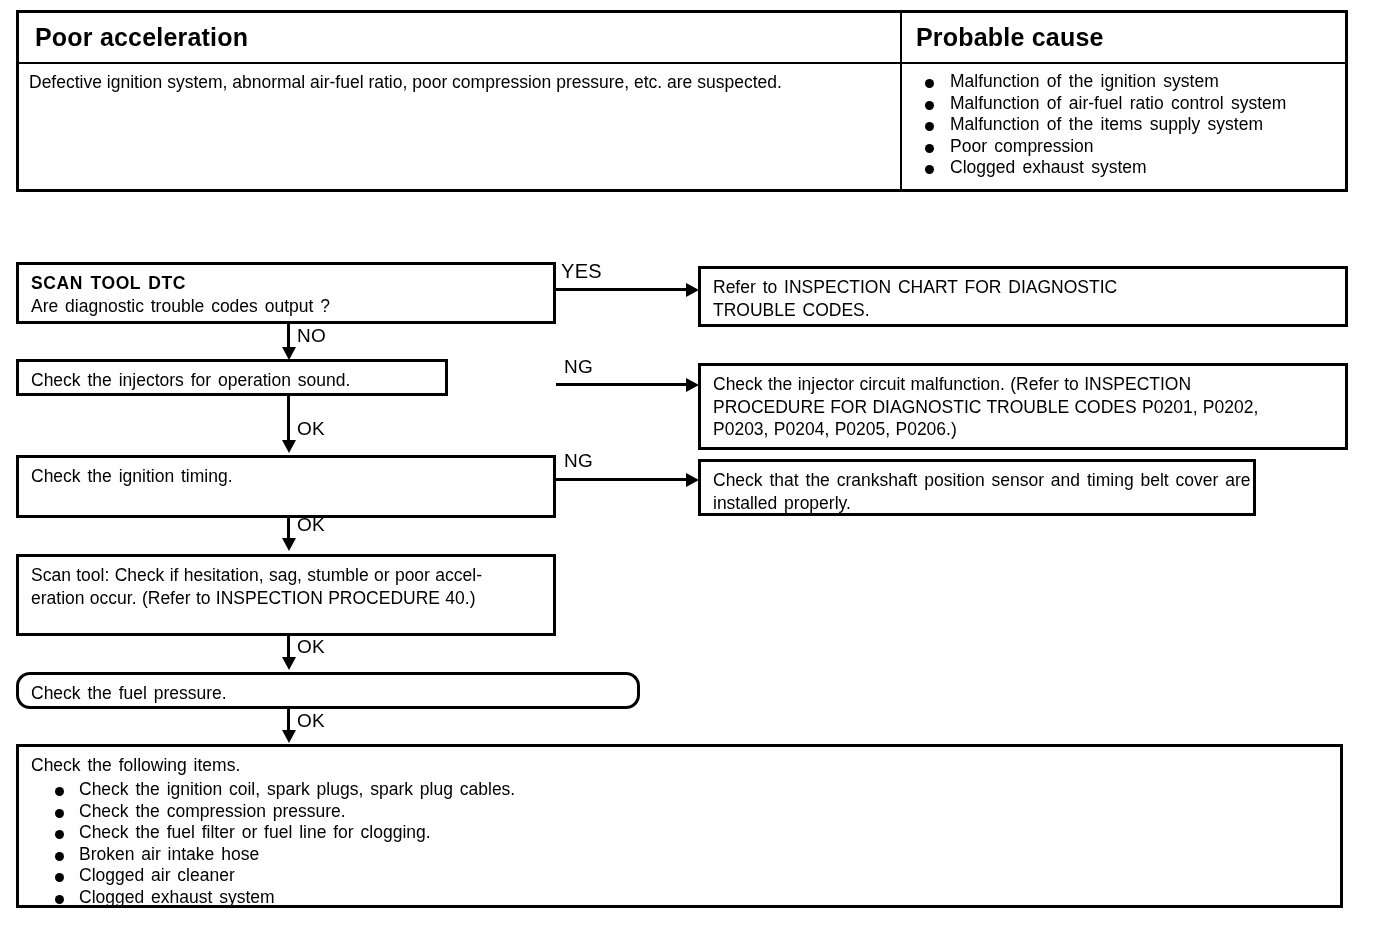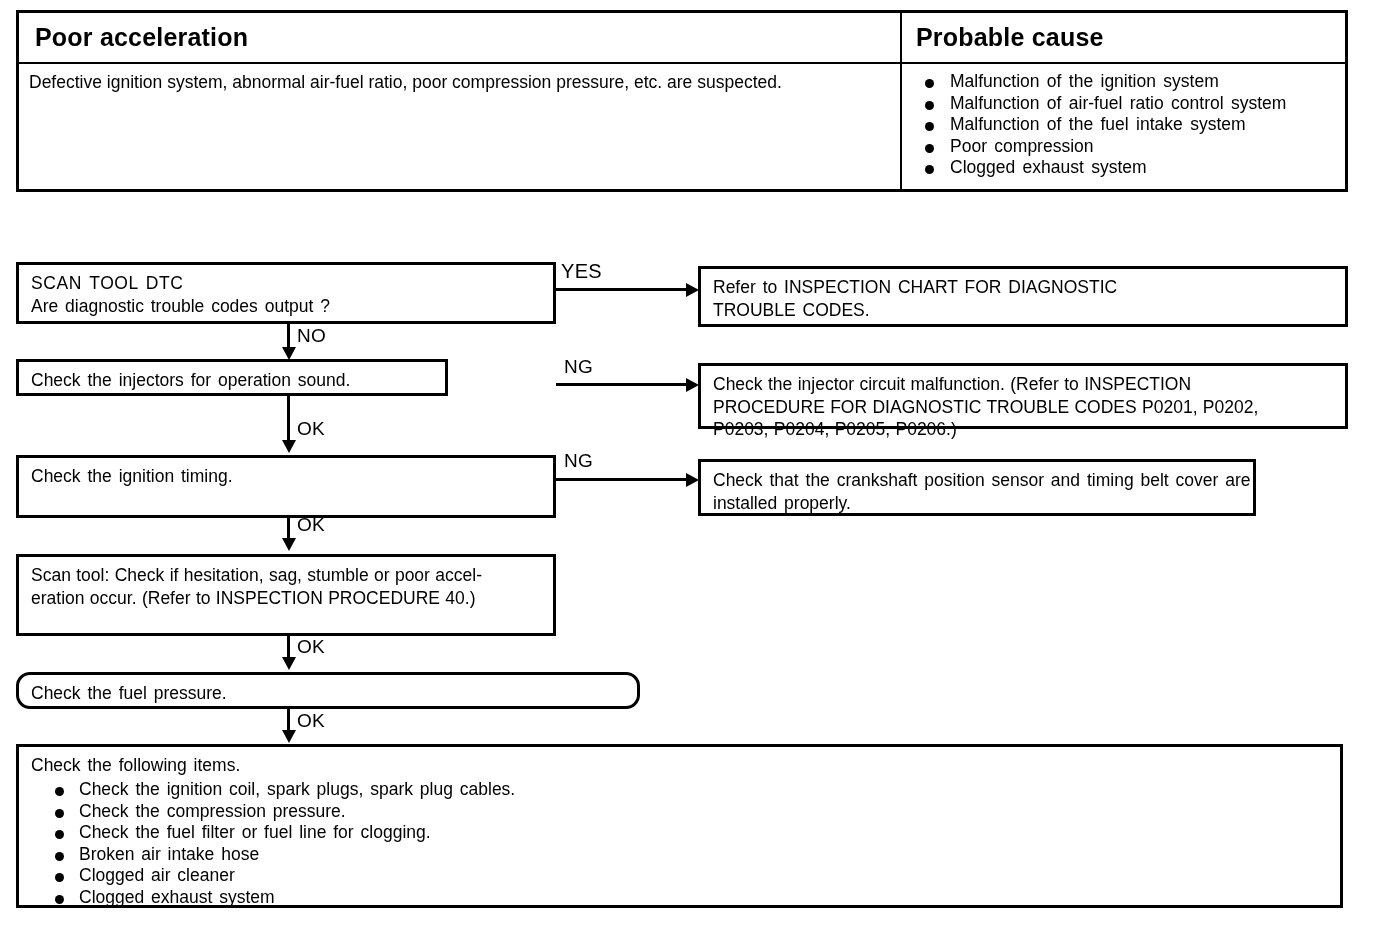--- a/index.html
+++ b/index.html
@@ -102,33 +102,33 @@
   .fbox .txt {
     position: absolute;
     left: 12px;
     top: 7px;
     right: 2px;
     font-size: 17.5px;
     line-height: 22.5px;
     word-spacing: 2px;
   }
   .fbox .txt.tight { word-spacing: 0.5px; }
-  .bold-line { font-weight: normal; letter-spacing: 0.6px; }
+  .bold-line { font-weight: bold; letter-spacing: 0.6px; }
 
   
   #box-scan-dtc     { left: 16px; top: 262px;  width: 540px; height: 62px; }
   #box-injectors    { left: 16px; top: 359px;  width: 432px; height: 37px; }
   #box-ign-timing   { left: 16px; top: 455px;  width: 540px; height: 63px; }
   #box-scan-hes     { left: 16px; top: 554px;  width: 540px; height: 82px; }
   #box-fuel-press   { left: 16px; top: 672px;  width: 624px; height: 37px; border-radius: 14px; }
   #box-following    { left: 16px; top: 744px;  width: 1327px; height: 164px; }
 
   
   #box-refer-chart  { left: 698px; top: 266px; width: 650px; height: 61px; text-decoration: underline; }
-  #box-injector-ckt { left: 698px; top: 363px; width: 650px; height: 66px; }
+  #box-injector-ckt { left: 698px; top: 363px; width: 650px; height: 87px; }
   #box-crankshaft   { left: 698px; top: 459px; width: 558px; height: 57px; }
 
   
   #following-list {
     position: absolute;
     left: 24px;
     top: 32px;
     margin: 0;
     padding: 0;
     list-style: none;
@@ -188,21 +188,21 @@
 
   <div class="head-cell" id="symptom-head-left">Poor acceleration</div>
 
   <div class="head-cell" id="symptom-head-right">Probable cause</div>
 
   <div id="symptom-body-left">Defective ignition system, abnormal air-fuel ratio, poor compression pressure, etc. are suspected.</div>
 
   <ul id="probable-cause-list">
     <li>Malfunction of the ignition system</li>
     <li>Malfunction of air-fuel ratio control system</li>
-    <li>Malfunction of the fuel intake system</li>
+    <li>Malfunction of the items supply system</li>
     <li>Poor compression</li>
     <li>Clogged exhaust system</li>
   </ul>
 </div>
 
 <div class="abs fbox" id="box-scan-dtc">
   <div class="txt">
     <div class="bold-line">SCAN TOOL DTC</div>
     <div>Are diagnostic trouble codes output ?</div>
   </div>

